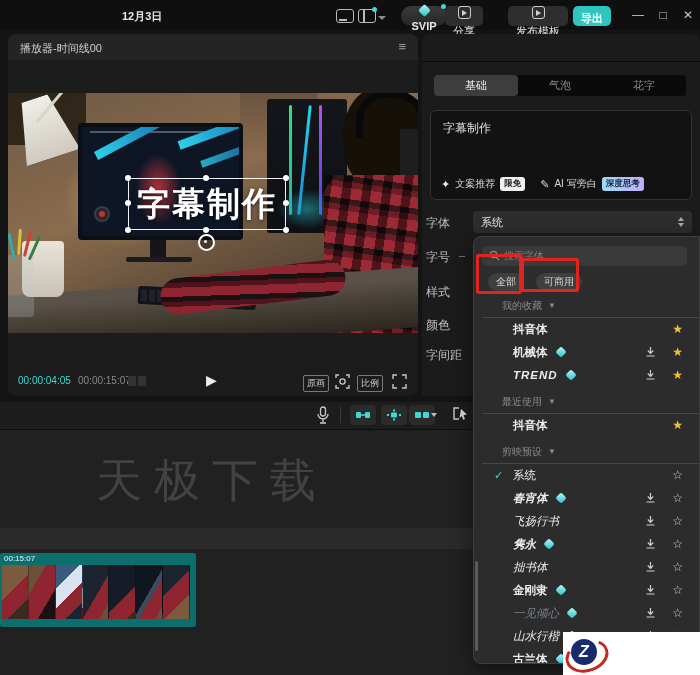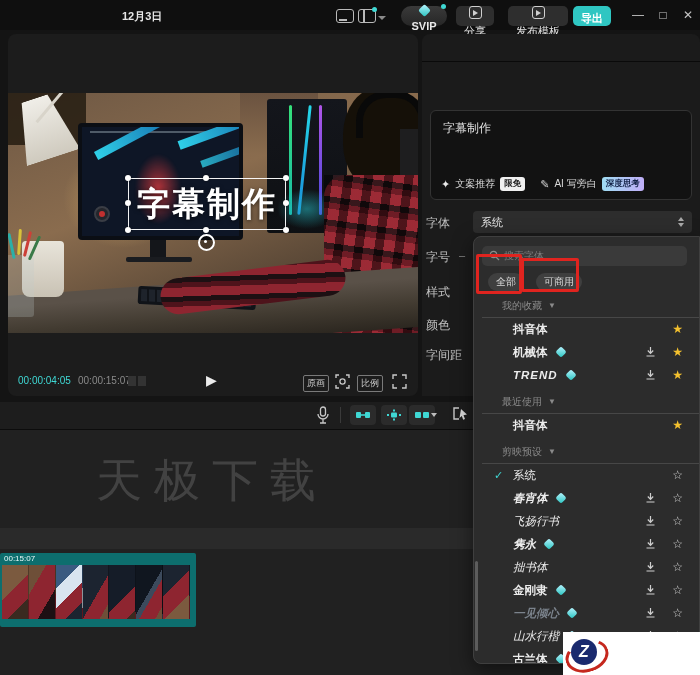--- a/index.html
+++ b/index.html
@@ -10,21 +10,21 @@
   .tb-date{position:absolute;left:122px;top:9px;font-size:11px;font-weight:bold;color:#e6e6e6;}
   .tb-ico{position:absolute;top:9px;width:16px;height:12px;border:1.5px solid #b9b9b9;border-radius:3px;}
   .tb-ico-a{left:336px;}
   .tb-ico-a::after{content:'';position:absolute;left:2px;bottom:1px;width:8px;height:2px;background:#b9b9b9;}
   .tb-ico-b{left:358px;}
   .tb-ico-b::before{content:'';position:absolute;left:4px;top:0;width:1.5px;height:100%;background:#b9b9b9;}
   .tb-dot{position:absolute;width:5px;height:5px;border-radius:50%;background:#3fd8d4;}
   .tb-chev{position:absolute;left:378px;top:16px;width:0;height:0;border-left:4px solid transparent;border-right:4px solid transparent;border-top:4px solid #8a8a8a;}
   .pill{position:absolute;top:6px;height:20px;border-radius:5px;background:#2e2e2e;display:flex;align-items:center;gap:5px;padding:0 8px;box-sizing:border-box;font-size:11px;color:#e8e8e8;flex-direction:column;}
   .pill-svip{left:401px;width:46px;font-weight:bold;border-radius:10px;background:linear-gradient(180deg,#3a3a3a,#262626);}
-  .pill-share{left:456px;}
+  .pill-share{left:445px;}
   .pill-publish{left:508px;}
   .pill-export{left:573px;background:#2fc6c2;color:#fff;font-weight:bold;border-radius:5px;}
   .sq-ico{width:11px;height:11px;border:1.3px solid #cfcfcf;border-radius:3px;position:relative;flex:none;}
   .sq-ico::after{content:'';position:absolute;left:3px;top:2.5px;width:0;height:0;border-top:3px solid transparent;border-bottom:3px solid transparent;border-left:5px solid #cfcfcf;}
   .gem{display:inline-block;width:9px;height:9px;background:linear-gradient(135deg,#b8f4ff,#28c4c0);transform:rotate(45deg);border-radius:2px;flex:none;}
   .win-ctl{position:absolute;top:8px;font-size:12px;color:#c4c4c4;width:16px;text-align:center;}
   
   #player{position:absolute;left:8px;top:34px;width:410px;height:362px;background:#1c1c1c;border-radius:8px;overflow:hidden;}
   .pl-head{position:absolute;left:0;top:0;width:100%;height:26px;background:#242424;}
   .pl-title{position:absolute;left:12px;top:7px;font-size:11px;color:#cfcfcf;}
@@ -124,21 +124,21 @@
   .fd-section{margin-top:7px;height:16px;display:flex;align-items:center;gap:6px;padding-left:20px;border-bottom:1px solid #474747;padding-bottom:3px;}
   .fd-sec-label{font-size:10px;color:#8a8a8a;}
   .fd-chev{font-size:8px;color:#8a8a8a;}
   .fd-row{height:23px;position:relative;display:flex;align-items:center;}
   .fd-check{position:absolute;left:12px;color:#3fd8d4;font-size:11px;font-weight:bold;}
   .fd-name{margin-left:31px;font-size:11.5px;color:#ececec;}
   .f-bold{font-weight:bold;}
   .f-trend{font-weight:bold;font-style:italic;letter-spacing:1px;text-align:right;}
   .f-script{font-family:"Liberation Serif","DejaVu Serif",serif;font-style:italic;}
   .f-script-bold{font-family:Liberation Sans, sans-serif;font-style:italic;font-weight:bold;}
-  .f-faint{font-family:"Liberation Serif","DejaVu Serif",serif;font-style:italic;color:#8f99a5;opacity:.8;font-weight:bold;}
+  .f-faint{font-family:"Liberation Serif","DejaVu Serif",serif;font-style:italic;color:#8f99a5;opacity:.8;}
   .fd-gem{margin-left:9px;width:8px;height:8px;}
   .fd-dl{position:absolute;right:43px;top:5px;}
   .fd-star{position:absolute;right:16px;font-size:12px;line-height:23px;}
   .star-y{color:#f4c12e;} .star-o{color:#cfcfcf;}
   .fd-scroll{position:absolute;left:1px;top:324px;width:3px;height:90px;background:#5c5c5c;border-radius:2px;}
   
   .anno{position:absolute;border:3px solid #e0241f;z-index:60;border-radius:2px;}
   .anno1{left:476px;top:254px;width:40px;height:34px;}
   .anno2{left:521px;top:258px;width:52px;height:28px;}
   
@@ -205,20 +205,24 @@
       <path d="M1.5 8.5 L1.5 10 L9.5 10 L9.5 8.5" stroke="#fff" stroke-width="1.3" fill="none"></path>
     </svg>
     <span>导出</span>
   </div>
   <div class="win-ctl" style="left:630px;">—</div>
   <div class="win-ctl" style="left:655px;">□</div>
   <div class="win-ctl" style="left:680px;">✕</div>
 </div>
 
 <div id="player">
+  <div class="pl-head">
+    <span class="pl-title">播放器-时间线00</span>
+    <span class="pl-menu">≡</span>
+  </div>
 
   <div id="video">
     <div class="v-shelf-l"></div>
     <div class="v-shelf-r"></div>
     <div class="v-glow"></div>
     <div class="v-lamp"></div>
     <div class="v-lamp-arm"></div>
     <div class="v-pc">
       <div class="v-rgb r1"></div>
         <div class="v-rgb r2"></div>
@@ -279,20 +283,34 @@
   </svg>
   <div class="pc-box pc-r">比例</div>
   <svg class="pc-svg" style="left:384px;" width="15" height="15" viewBox="0 0 15 15">
     <path d="M5 1 H1 V5 M10 1 H14 V5 M14 10 V14 H10 M1 10 V14 H5" stroke="#c8c8c8" stroke-width="1.4" fill="none"></path>
   </svg>
 </div>
 
 <div id="rpanel">
   <div class="tabs-sep"></div>
 
+  <div class="subtabs">
+
+      <div class="seg active">
+        <span>基础</span>
+      </div>
+
+      <div class="seg">
+        <span>气泡</span>
+      </div>
+
+      <div class="seg">
+        <span>花字</span>
+      </div>
+    </div>
 
   <div class="textbox">
     <div class="tb-text">字幕制作</div>
     <div class="ai-row">
       <span class="spark">✦</span>
       <span>文案推荐</span>
       <span class="badge-free">限免</span>
       <span class="pencil">✎</span>
       <span>AI 写旁白</span>
       <span class="badge-deep">深度思考</span>

